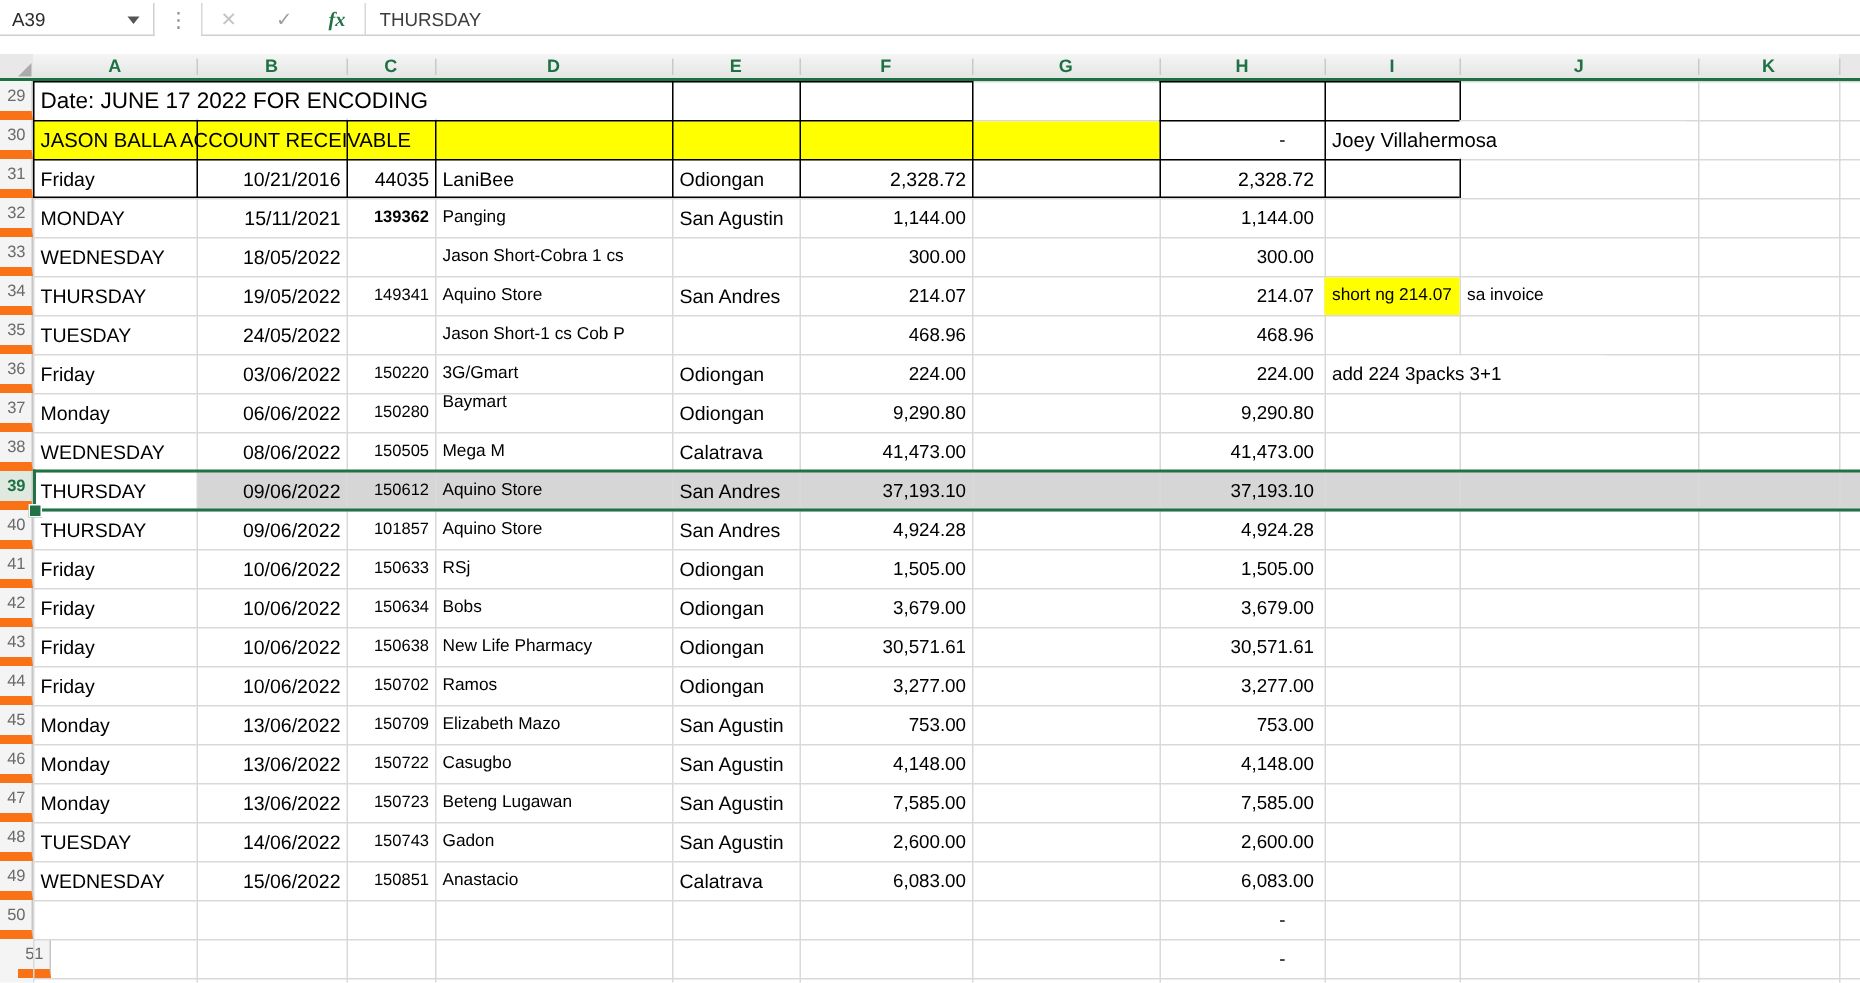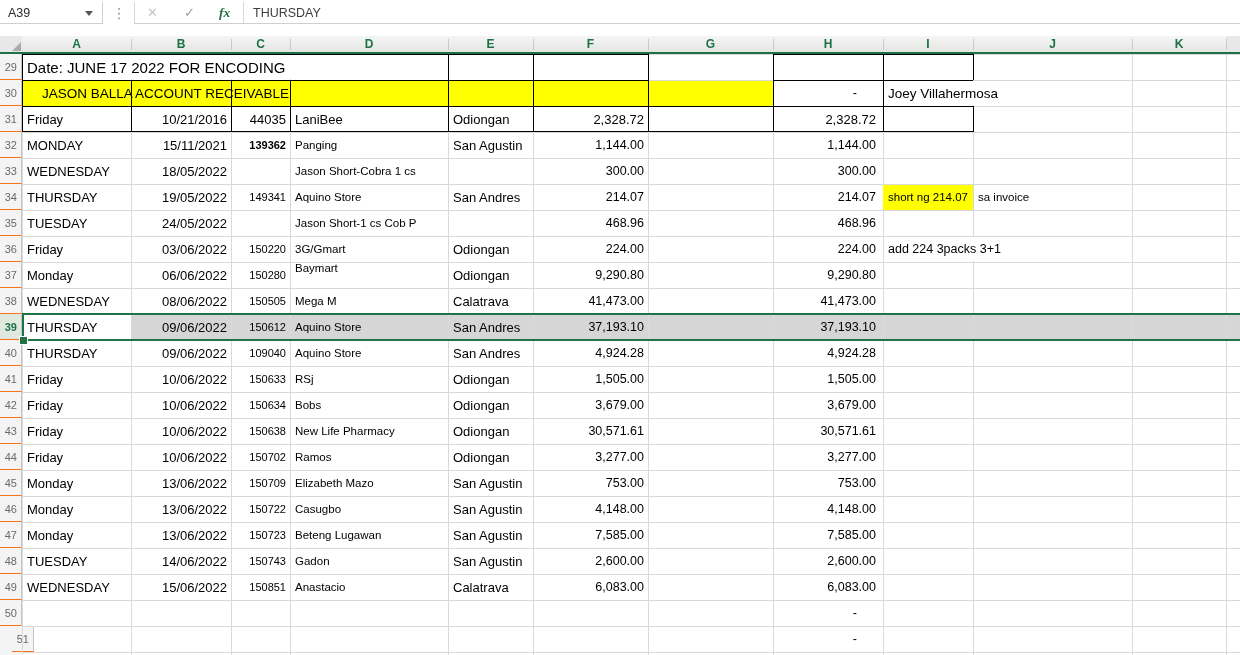--- a/index.html
+++ b/index.html
@@ -30,21 +30,21 @@
   #corner .tri{position:absolute;right:1px;bottom:1px;width:0;height:0;
                border-left:9px solid transparent;border-bottom:9px solid #ababab;}
   .colhead{position:absolute;top:36px;height:16px;background:linear-gradient(#f4f5f4,#e4e6e4);
            display:flex;align-items:center;justify-content:center;
            color:#1e7145;font-weight:700;font-size:12px;}
   .colhead-sep{position:absolute;top:39px;height:11px;width:1px;background:#c9c9c9;}
   #headband{position:absolute;left:0;top:36px;width:1240px;height:16px;background:#e7e8e7;}
   #greenline{position:absolute;left:0;top:52px;width:1240px;height:2px;background:#1e7145;}
   .rowhead{position:absolute;left:0;width:22px;box-sizing:border-box;background:#f3f4f3;
            display:flex;align-items:center;justify-content:flex-end;padding-right:4px;
-           font-size:11px;color:#6a6a6a;border-bottom:1px solid #f97316;border-right:1px solid #c6c6c6;}
+           font-size:11px;color:#6a6a6a;border-bottom:6px solid #f97316;border-right:1px solid #c6c6c6;}
   .rowhead.sel{background:#e0e9e0;color:#1e7145;font-weight:700;}
   
   .cell{position:absolute;white-space:nowrap;display:flex;align-items:center;color:#000;box-sizing:border-box;}
   .cell.r{justify-content:flex-end;}
   .bb{position:absolute;background:#000;}
   .green{position:absolute;background:#217346;}
 </style>
 </head>
 <body>
 
@@ -185,21 +185,21 @@
     <div class="bb" style="left: 773px; top: 106px; width: 1px; height: 26px;"></div>
     <div class="bb" style="left: 883px; top: 106px; width: 1px; height: 26px;"></div>
     <div class="bb" style="left: 973px; top: 106px; width: 1px; height: 26px;"></div>
     <div class="bb" style="left: 22px; top: 54px; width: 626px; height: 1px;"></div>
     <div class="bb" style="left: 773px; top: 54px; width: 200px; height: 1px;"></div>
     <div class="bb" style="left: 22px; top: 80px; width: 626px; height: 1px;"></div>
     <div class="bb" style="left: 773px; top: 80px; width: 200px; height: 1px;"></div>
     <div class="bb" style="left: 22px; top: 106px; width: 951px; height: 1px;"></div>
     <div class="bb" style="left: 22px; top: 131px; width: 951px; height: 1px;"></div>
     <div class="cell" style="left: 22px; top: 54px; width: 426px; height: 26px; padding-left: 5px; padding-right: 4px; font-size: 15px;">Date: JUNE 17 2022 FOR ENCODING</div>
-    <div class="cell" style="left: 22px; top: 80px; width: 751px; height: 26px; padding-left: 20px; padding-right: 4px; font-size: 13.5px;">JASON BALLA ACCOUNT RECEIVABLE</div>
+    <div class="cell" style="left: 22px; top: 80px; width: 751px; height: 26px; padding-left: 5px; padding-right: 4px; font-size: 13.5px;">JASON BALLA ACCOUNT RECEIVABLE</div>
     <div class="cell r" style="left: 773px; top: 80px; width: 110px; height: 26px; padding-left: 5px; padding-right: 26px; font-size: 12.5px;">-</div>
     <div class="cell" style="left: 883px; top: 80px; width: 250px; height: 26px; padding-left: 5px; padding-right: 4px; font-size: 13.5px;">Joey Villahermosa</div>
     <div class="cell" style="left: 22px; top: 106px; width: 109px; height: 26px; padding-left: 5px; padding-right: 4px; font-size: 13px;">Friday</div>
     <div class="cell r" style="left: 131px; top: 106px; width: 100px; height: 26px; padding-left: 5px; padding-right: 4px; font-size: 13px;">10/21/2016</div>
     <div class="cell r" style="left: 231px; top: 106px; width: 59px; height: 26px; padding-left: 5px; padding-right: 4px; font-size: 13px;">44035</div>
     <div class="cell" style="left: 290px; top: 106px; width: 158px; height: 26px; padding-left: 5px; padding-right: 4px; font-size: 13px;">LaniBee</div>
     <div class="cell" style="left: 448px; top: 106px; width: 85px; height: 26px; padding-left: 5px; padding-right: 4px; font-size: 13px;">Odiongan</div>
     <div class="cell r" style="left: 533px; top: 106px; width: 115px; height: 26px; padding-left: 5px; padding-right: 4px; font-size: 13px;">2,328.72</div>
     <div class="cell r" style="left: 773px; top: 106px; width: 110px; height: 26px; padding-left: 5px; padding-right: 7px; font-size: 13px;">2,328.72</div>
     <div class="cell" style="left: 22px; top: 132px; width: 109px; height: 26px; padding-left: 5px; padding-right: 4px; font-size: 13px;">MONDAY</div>
@@ -252,21 +252,21 @@
     <div class="cell r" style="left: 773px; top: 288px; width: 110px; height: 26px; padding-left: 5px; padding-right: 7px; font-size: 12.5px;">41,473.00</div>
     <div class="cell" style="left: 22px; top: 314px; width: 109px; height: 26px; padding-left: 5px; padding-right: 4px; font-size: 13px;">THURSDAY</div>
     <div class="cell r" style="left: 131px; top: 314px; width: 100px; height: 26px; padding-left: 5px; padding-right: 4px; font-size: 13px;">09/06/2022</div>
     <div class="cell r" style="left: 231px; top: 314px; width: 59px; height: 26px; padding-left: 5px; padding-right: 4px; font-size: 11px;">150612</div>
     <div class="cell" style="left: 290px; top: 314px; width: 158px; height: 26px; padding-left: 5px; padding-right: 4px; font-size: 11.5px;">Aquino Store</div>
     <div class="cell" style="left: 448px; top: 314px; width: 85px; height: 26px; padding-left: 5px; padding-right: 4px; font-size: 13px;">San Andres</div>
     <div class="cell r" style="left: 533px; top: 314px; width: 115px; height: 26px; padding-left: 5px; padding-right: 4px; font-size: 12.5px;">37,193.10</div>
     <div class="cell r" style="left: 773px; top: 314px; width: 110px; height: 26px; padding-left: 5px; padding-right: 7px; font-size: 12.5px;">37,193.10</div>
     <div class="cell" style="left: 22px; top: 340px; width: 109px; height: 26px; padding-left: 5px; padding-right: 4px; font-size: 13px;">THURSDAY</div>
     <div class="cell r" style="left: 131px; top: 340px; width: 100px; height: 26px; padding-left: 5px; padding-right: 4px; font-size: 13px;">09/06/2022</div>
-    <div class="cell r" style="left: 231px; top: 340px; width: 59px; height: 26px; padding-left: 5px; padding-right: 4px; font-size: 11px;">109040</div>
+    <div class="cell r" style="left: 231px; top: 340px; width: 59px; height: 26px; padding-left: 5px; padding-right: 4px; font-size: 11px;">101857</div>
     <div class="cell" style="left: 290px; top: 340px; width: 158px; height: 26px; padding-left: 5px; padding-right: 4px; font-size: 11.5px;">Aquino Store</div>
     <div class="cell" style="left: 448px; top: 340px; width: 85px; height: 26px; padding-left: 5px; padding-right: 4px; font-size: 13px;">San Andres</div>
     <div class="cell r" style="left: 533px; top: 340px; width: 115px; height: 26px; padding-left: 5px; padding-right: 4px; font-size: 12.5px;">4,924.28</div>
     <div class="cell r" style="left: 773px; top: 340px; width: 110px; height: 26px; padding-left: 5px; padding-right: 7px; font-size: 12.5px;">4,924.28</div>
     <div class="cell" style="left: 22px; top: 366px; width: 109px; height: 26px; padding-left: 5px; padding-right: 4px; font-size: 13px;">Friday</div>
     <div class="cell r" style="left: 131px; top: 366px; width: 100px; height: 26px; padding-left: 5px; padding-right: 4px; font-size: 13px;">10/06/2022</div>
     <div class="cell r" style="left: 231px; top: 366px; width: 59px; height: 26px; padding-left: 5px; padding-right: 4px; font-size: 11px;">150633</div>
     <div class="cell" style="left: 290px; top: 366px; width: 158px; height: 26px; padding-left: 5px; padding-right: 4px; font-size: 11.5px;">RSj</div>
     <div class="cell" style="left: 448px; top: 366px; width: 85px; height: 26px; padding-left: 5px; padding-right: 4px; font-size: 13px;">Odiongan</div>
     <div class="cell r" style="left: 533px; top: 366px; width: 115px; height: 26px; padding-left: 5px; padding-right: 4px; font-size: 12.5px;">1,505.00</div>

